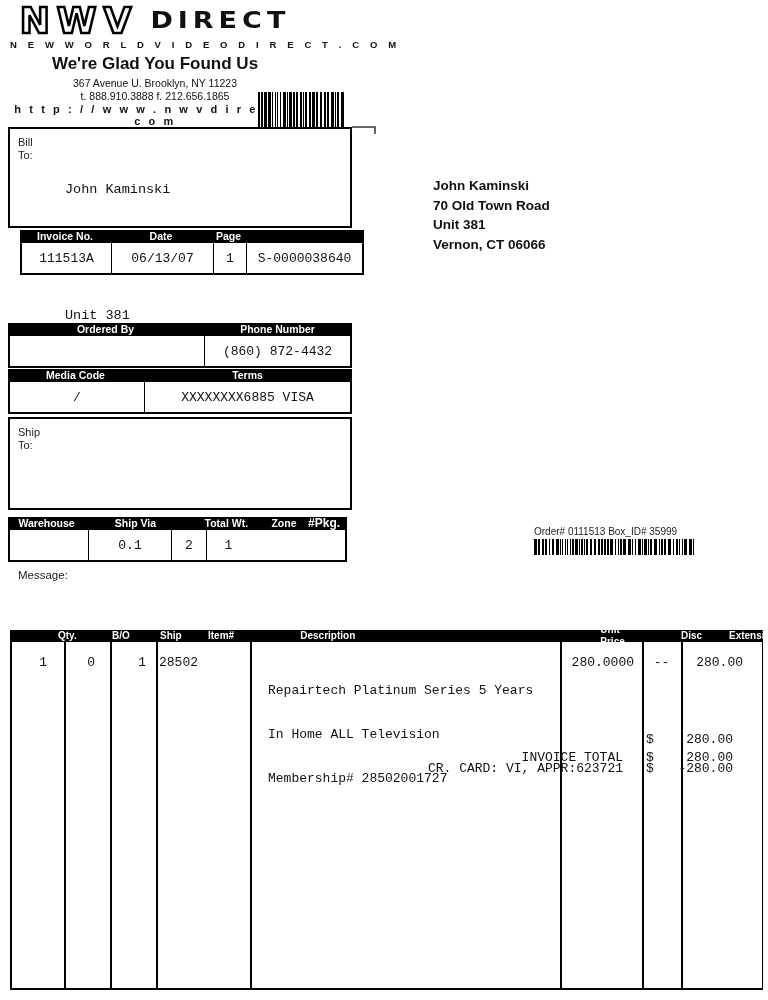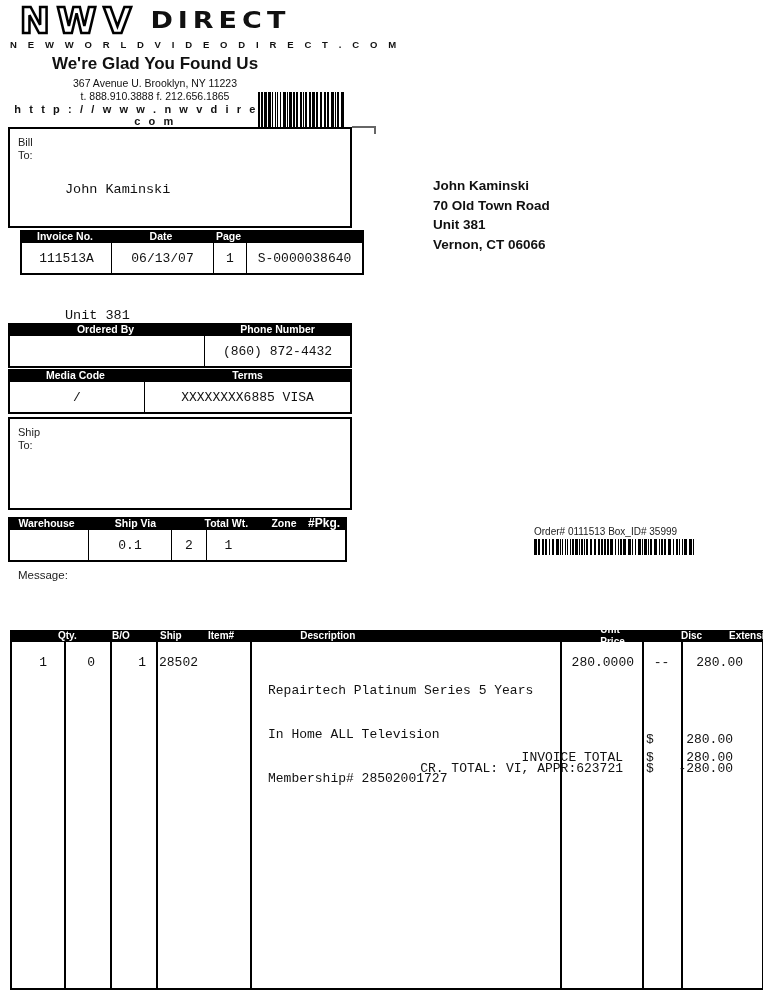--- a/index.html
+++ b/index.html
@@ -382,19 +382,19 @@
     <div class="total-row" style="top:90px">
       <span class="total-cur mono">$</span>
       <span class="total-amt mono">280.00</span>
     </div>
     <div class="total-row" style="top:108px">
       <span class="total-label mono">INVOICE TOTAL</span>
       <span class="total-cur mono">$</span>
       <span class="total-amt mono">280.00</span>
     </div>
     <div class="total-row" style="top:119px">
-      <span class="total-label mono">CR. TOTAL: VI, APPR:623721</span>
+      <span class="total-label mono">CR. CARD: VI, APPR:623721</span>
       <span class="total-cur mono">$</span>
       <span class="total-amt mono">-280.00</span>
     </div>
   </div>
 
 </div>
 
 </body></html>

